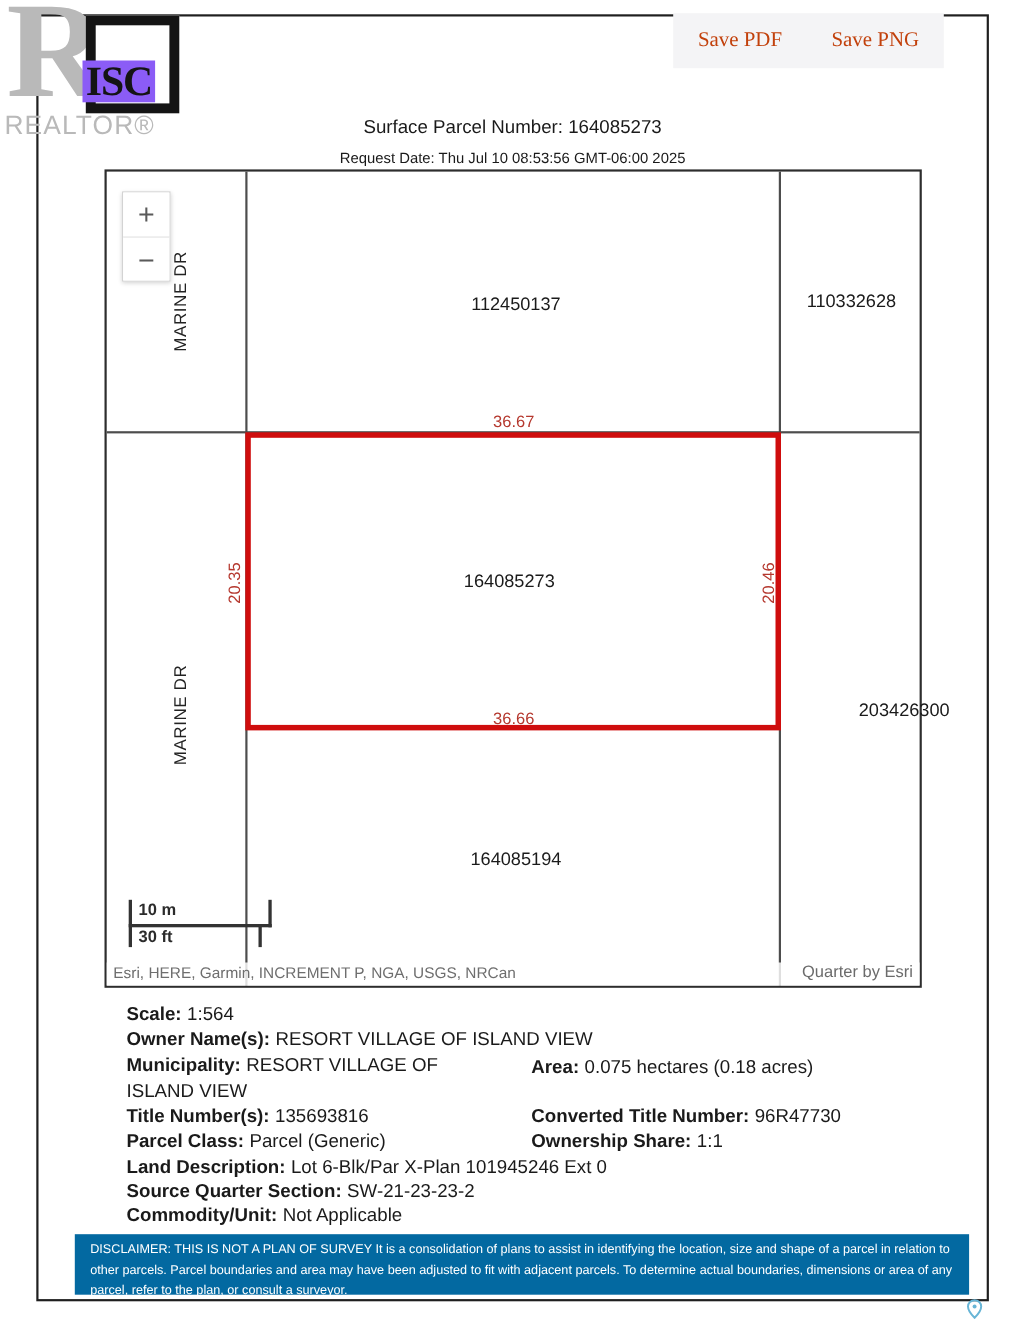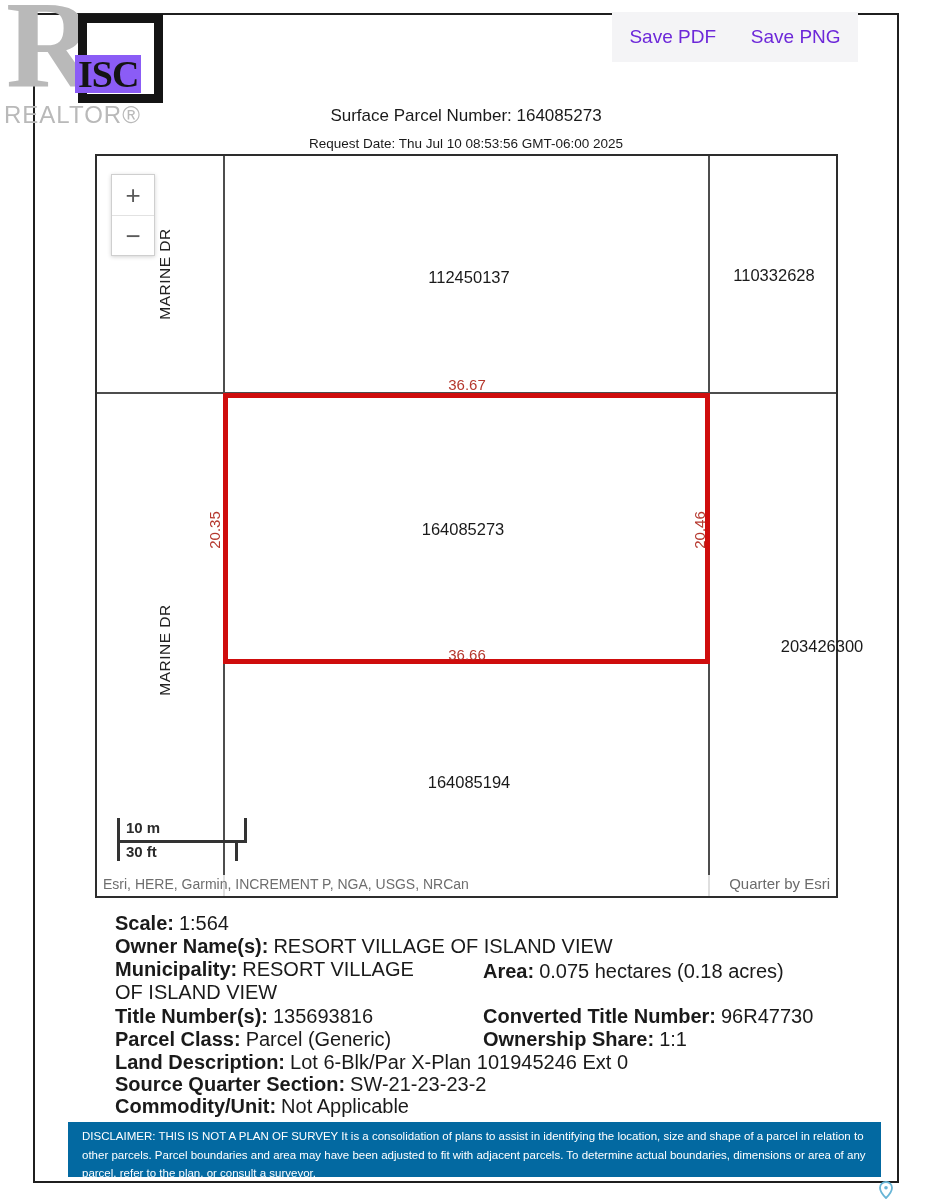--- a/index.html
+++ b/index.html
@@ -17,22 +17,22 @@
   .realtor-r { left:6px; top:-16px; font-family:"Liberation Serif", serif; font-weight:bold;
                font-size:124px; line-height:1; color:#b9b9b9; }
   .realtor-word { left:4px; top:101px; font-size:24px; color:#b9b9b9; letter-spacing:1px; }
   .isc-box { left:78px; top:14px; width:85px; height:89px; border:9px solid #141414; background:#ffffff; }
   .isc-text { left:-12px; top:32px; font-family:"Liberation Serif", serif; font-weight:bold;
               font-size:38px; line-height:1; color:#141414; background:#8b5cf6; padding:0 3px; letter-spacing:-1px; position:absolute; }
 
   
   .toolbar { left:612px; top:12px; width:246px; height:50px; background:#f4f4f6;
              display:flex; align-items:center; justify-content:space-around; }
-  .toolbar button { background:none; border:none; font-family:Liberation Sans, sans-serif;
-                    font-size:19px; color:#6d28d9; cursor:pointer; padding:4px 6px; }
+  .toolbar button { background:none; border:none; font-family:Liberation Serif, serif;
+                    font-size:19px; color:#c2410c; cursor:pointer; padding:4px 6px; }
 
   
   .page-title { left:33px; top:106px; width:866px; text-align:center; font-size:17px; font-weight:normal; }
   .request-date { left:33px; top:136px; width:866px; text-align:center; font-size:13.5px; }
 
   
   .map { left:95px; top:154px; width:743px; height:744px; border:2px solid #2d2d2d; background:#ffffff; }
   .vline { width:2px; background:#4d4d4d; top:0; height:740px; }
   .hline { height:2px; background:#4d4d4d; left:0; width:739px; }
   .subject-outline { left:126px; top:237px; width:487px; height:271px; border:5px solid #cf0d0d; background:transparent; }
@@ -52,21 +52,21 @@
   
   .sb-line { background:#333; }
   .sb-label { font-size:15px; font-weight:600; color:#2b2b2b; white-space:nowrap; }
 
   
   .attrib-strip { left:0; bottom:0; width:739px; height:21px; background:rgba(255,255,255,.82); }
   .attrib-text { left:6px; top:1px; font-size:14px; color:#6e6e6e; white-space:nowrap; }
   .powered { right:6px; top:0; font-size:15px; color:#6b6b6b; white-space:nowrap; }
 
   
-  .detail { font-size:20px; white-space:nowrap; }
+  .detail { font-size:17px; white-space:nowrap; }
   .detail b { font-weight:bold; margin-right:5px; }
   .detail.wrap { white-space:normal; width:322px; line-height:22.5px; }
 
   
   .disclaimer { left:68px; top:1122px; width:813px; height:55px; background:#0369a1; color:#ffffff;
                 font-size:11.5px; line-height:18.5px; padding:5px 14px; }
 
   .pin { left:878px; top:1181px; width:16px; height:18px; }
 </style>
 </head>

